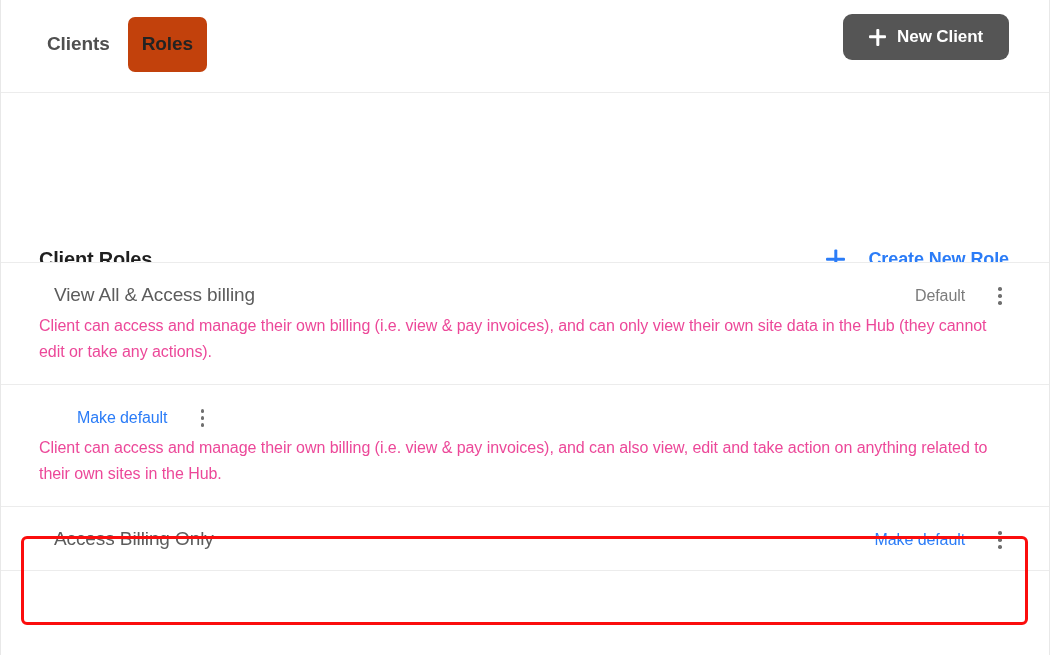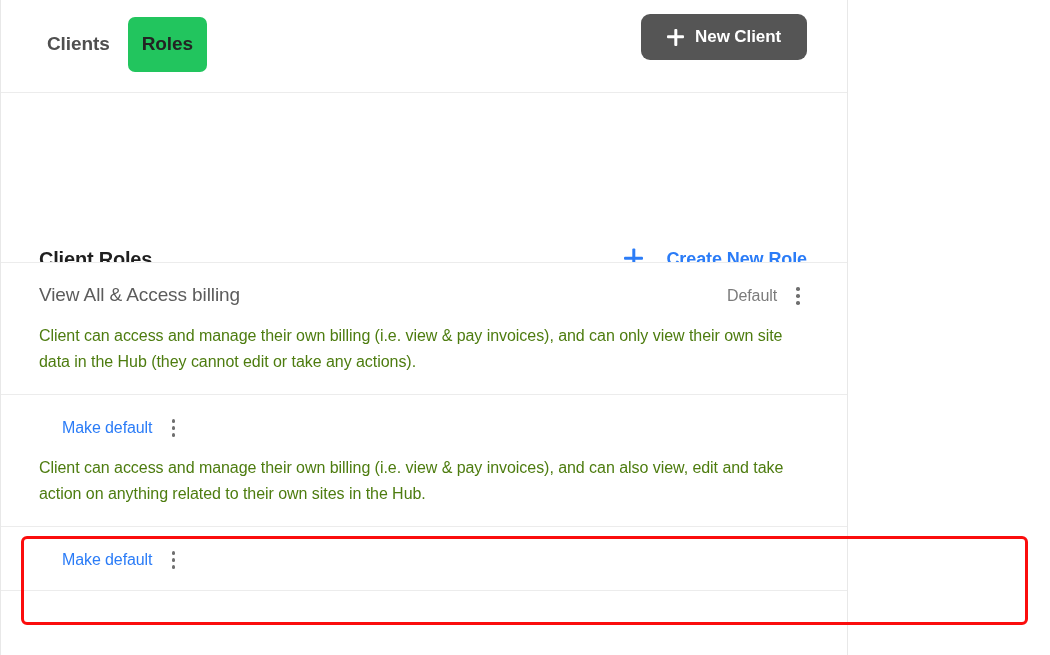--- a/index.html
+++ b/index.html
@@ -10,21 +10,21 @@
     width: 1050px;
     height: 655px;
     background: #ffffff;
     font-family: "Liberation Sans", sans-serif;
     -webkit-font-smoothing: antialiased;
     overflow: hidden;
   }
 
   .page {
     position: relative;
-    width: 848px;
+    width: 1050px;
     height: 655px;
     box-sizing: border-box;
     background: #ffffff;
     border-left: 1px solid #e8e8e8;
     border-right: 1px solid #e8e8e8;
   }
 
   
   .topbar {
     position: relative;
@@ -45,21 +45,21 @@
     font-weight: bold;
     color: #4f4f4f;
     padding: 7px 8px;
     border-radius: 7px;
     line-height: 1.1;
     letter-spacing: -0.1px;
     cursor: pointer;
     background: transparent;
   }
   .tab.active {
-    background: #22c55e;
+    background: #c2410c;
     color: #232323;
     padding: 17px 14px;
   }
 
   .new-client-btn {
     position: absolute;
     right: 40px;
     top: 14px;
     display: flex;
     align-items: center;
@@ -118,21 +118,21 @@
     color: #1f1f1f;
     letter-spacing: -0.2px;
     transform: translateY(-50%);
   }
   .create-role-link {
     position: absolute;
     right: 40px;
     top: 166px;
     transform: translateY(-50%);
     display: flex;
-    align-items: flex-start;
+    align-items: center;
     gap: 23px;
     color: #2b7cf7;
     font-size: 18px;
     font-weight: bold;
     letter-spacing: -0.1px;
     cursor: pointer;
     text-decoration: none;
   }
   .create-role-link .plus-glyph {
     width: 19px;
@@ -150,31 +150,32 @@
     padding: 20px 40px 19px 38px;
     background: #ffffff;
   }
   .role-row:last-child {
     border-bottom: 1px solid #ececec;
   }
   .role-top {
     display: flex;
     align-items: flex-end;
     justify-content: space-between;
+    margin-left: 15px;
   }
   .role-name {
     font-size: 19px;
     color: #5c5c5c;
     letter-spacing: -0.1px;
     line-height: 1.25;
   }
   .role-actions {
     display: flex;
     align-items: center;
-    gap: 12px;
+    gap: 26px;
     flex: none;
     margin-top: 2px;
   }
   .role-status {
     font-size: 16px;
     color: #7b7b7b;
     letter-spacing: -0.1px;
     white-space: nowrap;
   }
   .role-status.link {
@@ -193,23 +194,23 @@
     cursor: pointer;
   }
   .kebab span {
     display: block;
     width: 3.6px;
     height: 3.6px;
     border-radius: 50%;
     background: #6f6f6f;
   }
   .role-desc {
-    margin-top: 16px;
+    margin-top: 6px;
     font-size: 16px;
-    color: #4d7c0f;
+    color: #ec4899;
     line-height: 26px;
     max-width: 975px;
     letter-spacing: -0.05px;
   }
 
   
   .annotation-box {
     position: absolute;
     left: 20px;
     top: 536px;
@@ -273,20 +274,21 @@
             <span></span>
             <span></span>
           </span>
         </div>
       </div>
       <div class="role-desc">Client can access and manage their own billing (i.e. view &amp; pay invoices), and can also view, edit and take action on anything related to their own sites in the Hub.</div>
     </div>
 
     <div class="role-row">
       <div class="role-top">
+        <div class="role-name">Access Billing Only</div>
         <div class="role-actions">
           <span class="role-status link">Make default</span>
           <span class="kebab">
             <span></span>
             <span></span>
             <span></span>
           </span>
         </div>
       </div>
     </div>

